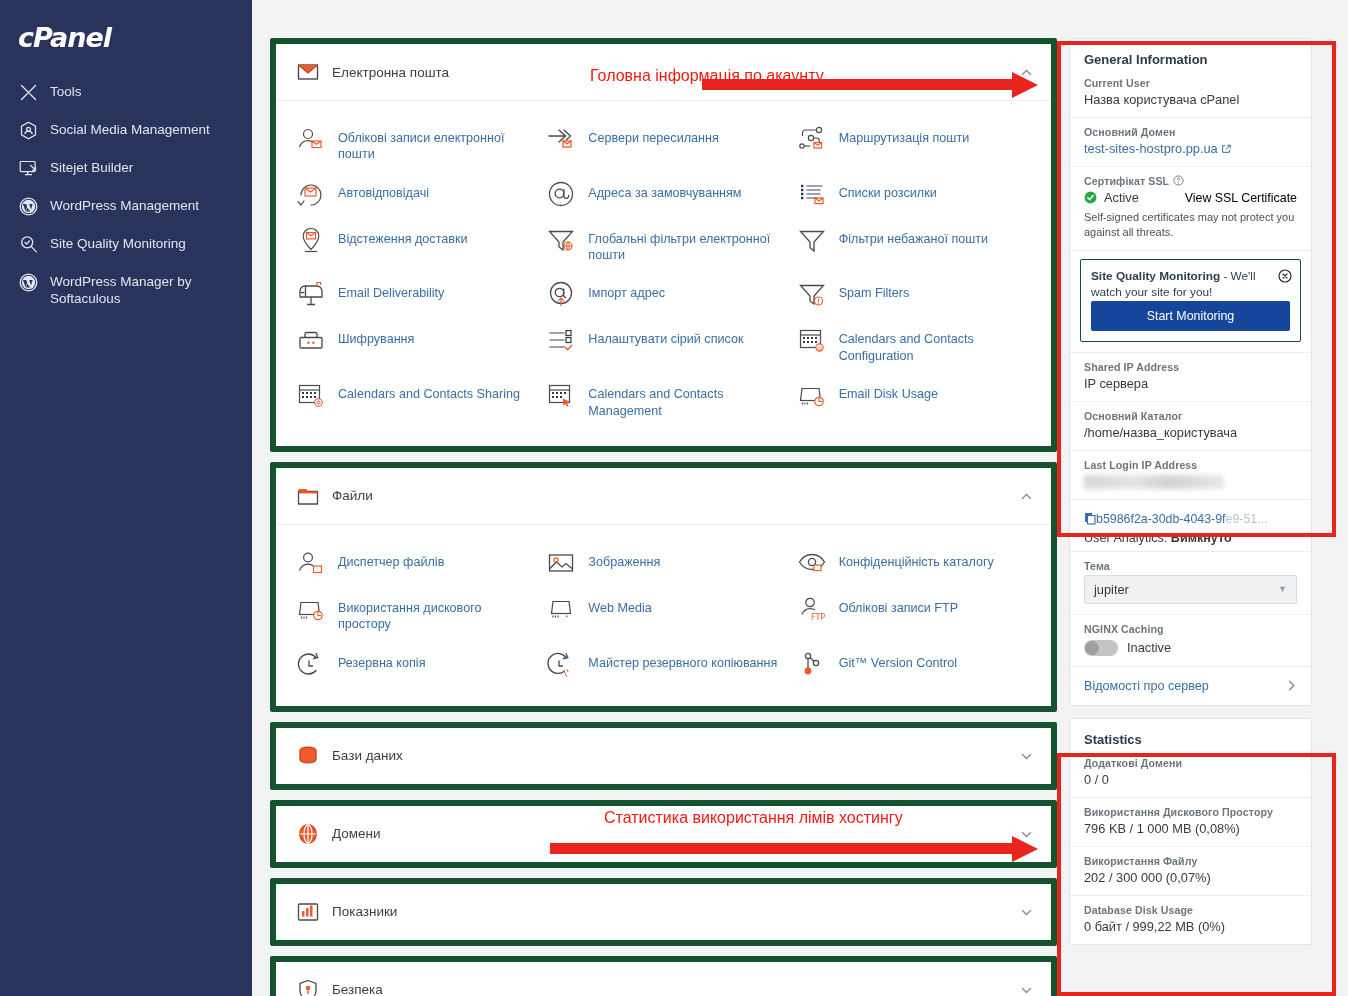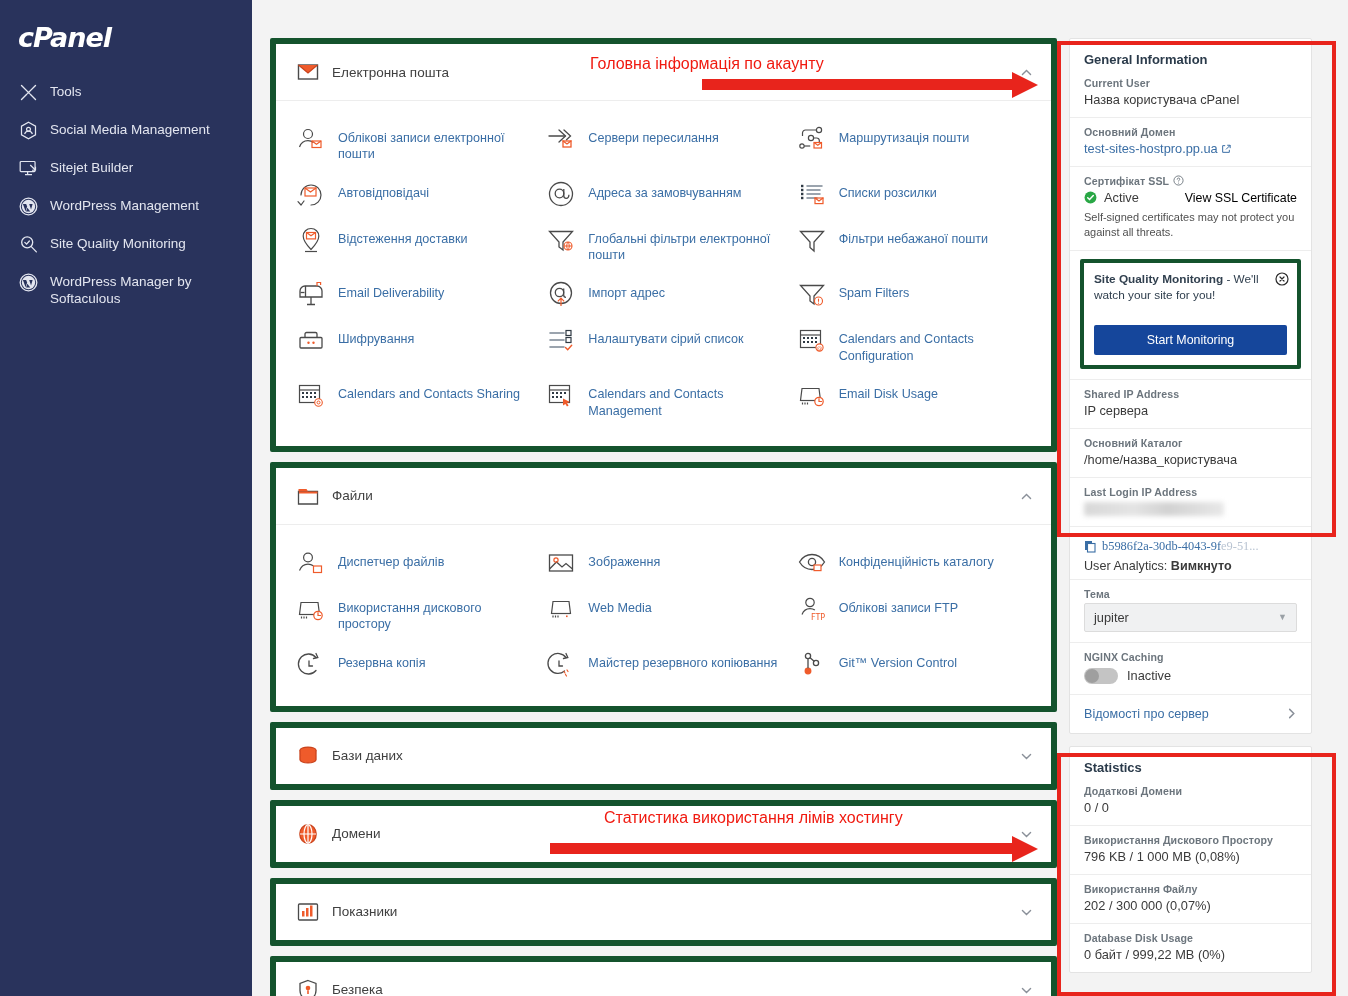--- a/index.html
+++ b/index.html
@@ -125,43 +125,43 @@
 
   .ssl-line { display:flex; align-items:center; justify-content:space-between; }
   .ssl-left { display:flex; align-items:center; gap:7px; font-size:12.8px; color:#3a3a3a; }
   .badge-ok { width:13px; height:13px; display:block; }
   .badge-ok svg { width:13px;height:13px;display:block; }
   .ssl-link { font-size:12.4px; color:#000000; cursor:pointer; }
   .ssl-note { font-size:11px; color:#505050; line-height:1.35; margin-top:5px; }
 
   .sqm-box {
     margin: 8px 10px 10px 10px;
-    border: 4px solid #14532d;
+    border: 1px solid #14532d;
     border-radius: 2px;
     padding: 9px 10px 10px 10px;
     position: relative;
   }
   .sqm-text { font-size: 11.8px; color: #31404f; line-height:1.35; padding-right:20px; }
   .sqm-text b { font-weight: bold; }
   .sqm-close { position:absolute; right:8px; top:9px; width:14px;height:14px; cursor:pointer;}
   .sqm-close svg{width:14px;height:14px;display:block;}
   .sqm-btn {
-    display:block; width:100%; margin-top:21px;
+    display:block; width:100%; margin-top:0;
     background:#15469b; color:#ffffff;
     border:none; border-radius:2px;
     padding:8px 0; font-size:12.4px; cursor:pointer;
     font-family: "Liberation Sans", sans-serif;
   }
 
   .blurred-val {
     height: 14px; width: 140px; margin-top:4px; border-radius:2px;
     background: linear-gradient(90deg,#d8d8d8,#e4e4e4 35%,#d2d2d2 60%,#e8e8e8);
     filter: blur(2.5px);
   }
-  .uuid-row { display:flex; align-items:center; gap:6px; padding: 4px 14px 2px 14px; font-family: Liberation Serif, serif;}
+  .uuid-row { display:flex; align-items:center; padding: 4px 14px 2px 14px;}
   .uuid-ico { width:12px;height:13px;display:block;}
   .uuid-ico svg{width:12px;height:13px;display:block;}
   .uuid-text { font-size:12.4px; color:#3a6ea5; }
   .uuid-text .fade { color:#b9c4d2; }
   .ua-row { padding: 3px 14px 9px 14px; font-size:12.6px; color:#3a3a3a;}
   .ua-row b{font-weight:bold;}
 
   .select-box {
     width: 100%; background:#f0f1f2; border:1px solid #dcdcdc;
     border-radius:2px; padding: 6px 9px; font-size:12.8px; color:#3a3a3a;
@@ -864,21 +864,21 @@
             <div class="row-value">0 байт / 999,22 MB   (0%)</div>
           </div>
         </div>
 
       </div>
     </div>
   </main>
 
   <div class="anno-box" style="left:1057px; top:41px; width:279px; height:496px;"></div>
 
-  <div class="anno-text" style="left:590px; top:55px;">Головна інформація по акаунту</div>
+  <div class="anno-text" style="left:590px; top:67px;">Головна інформація по акаунту</div>
 
   <div class="anno-arrow" style="left:702px; top:72px; width:336px; height:26px;">
     <div class="shaft" style="width:310px;"></div>
     <div class="head" style="left:310px;"></div>
   </div>
 
   <div class="anno-box" style="left:1057px; top:753px; width:279px; height:243px;"></div>
 
   <div class="anno-text" style="left:604px; top:809px;">Статистика використання лімів хостингу</div>
 

